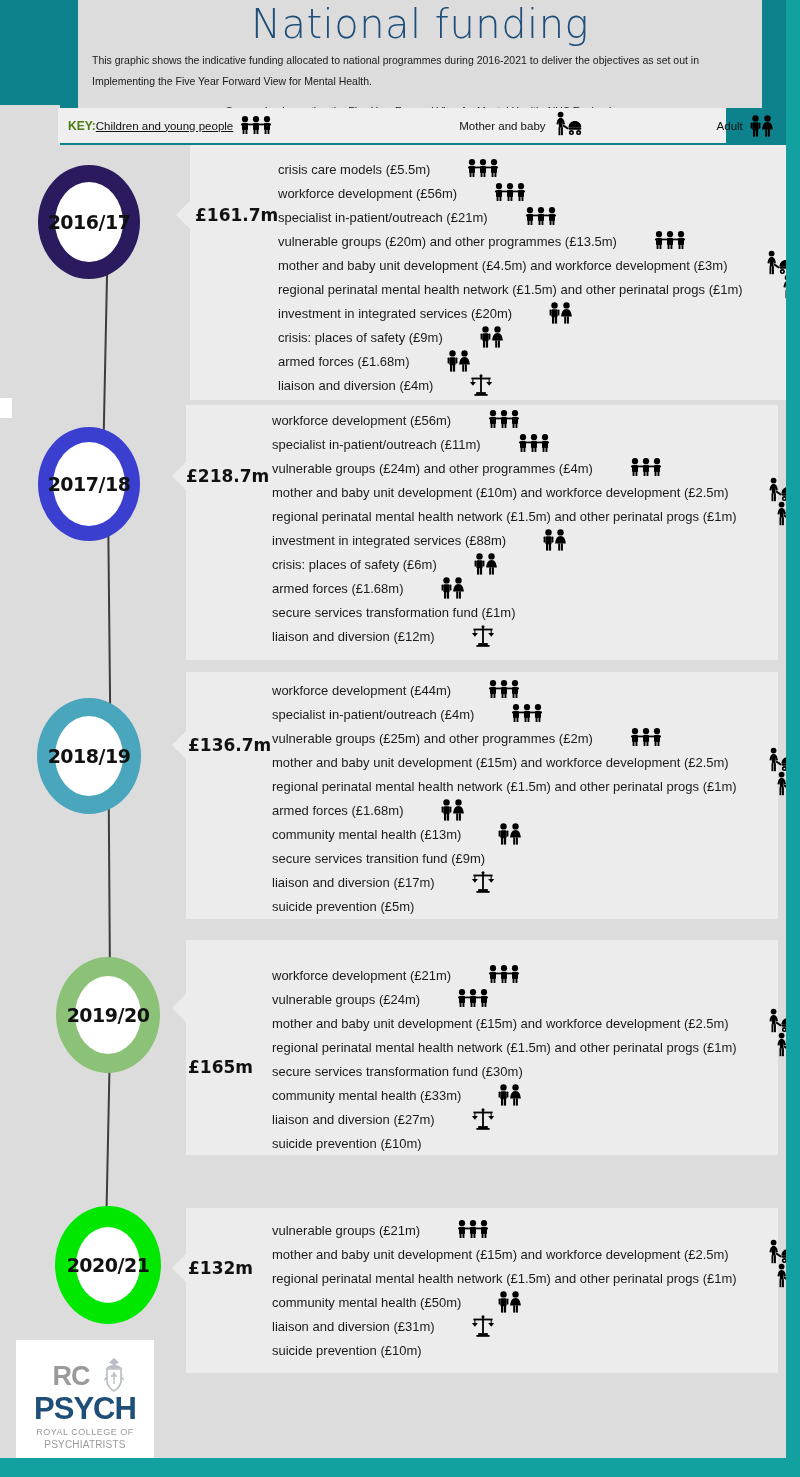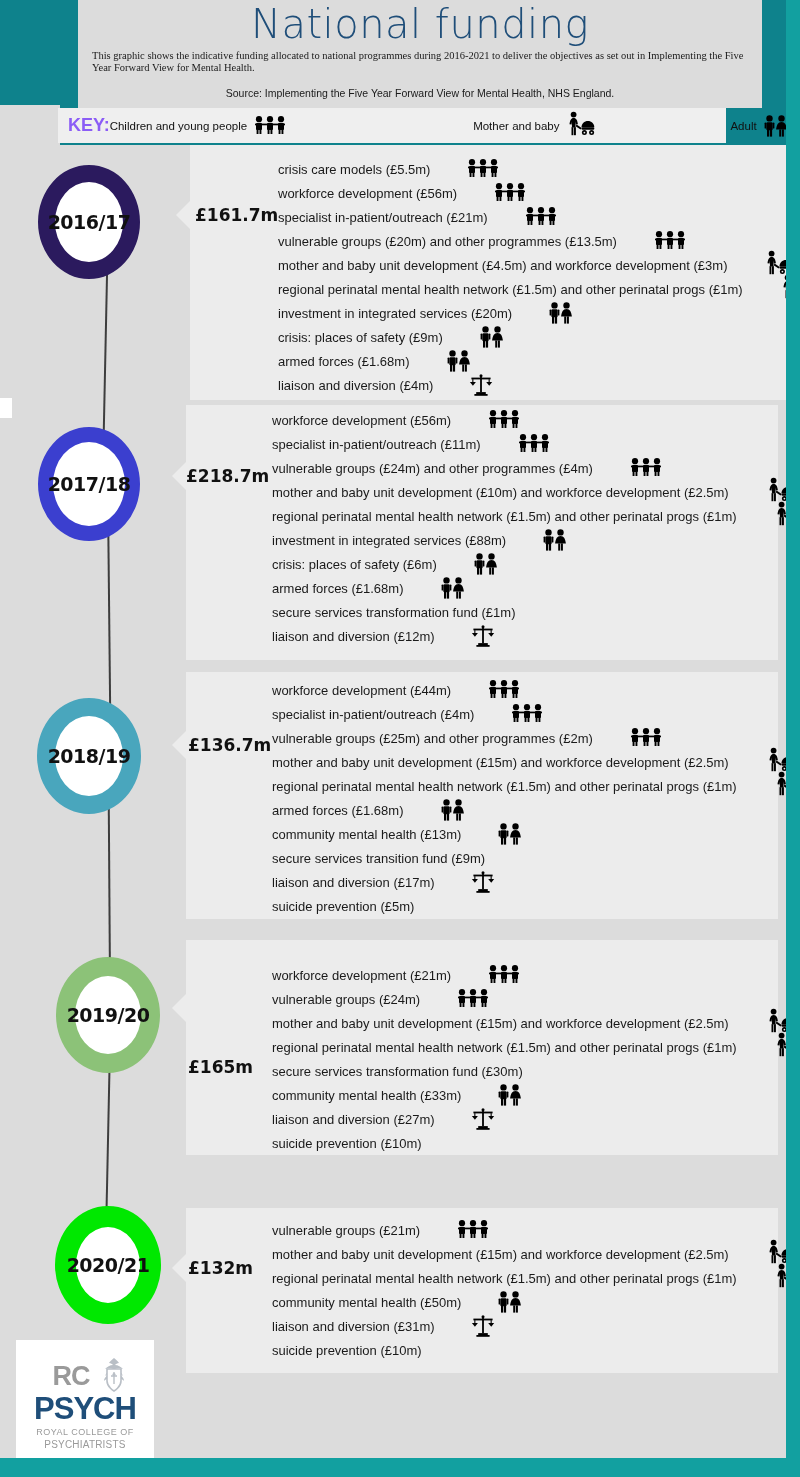--- a/index.html
+++ b/index.html
@@ -44,36 +44,35 @@
     line-height:44px;
     color:#1f4e79;
     font-weight:300;
     letter-spacing:.5px;
     padding-top:2px;
     font-family:"DejaVu Sans", sans-serif;
   }
   .subtitle{
     font-size:10.5px;
     color:#1a1a1a;
-    line-height:12px;
+    line-height:21px;
     padding:4px 14px 0 14px;
     text-align:left;
-    font-family:Liberation Serif, serif;
   }
   .source{
     font-size:10.5px;color:#1a1a1a;text-align:center;padding-top:13px;
   }
 
   
   .keybar{
     position:absolute;left:58px;top:108px;width:668px;height:35px;
     background:#efefef;
     display:flex;align-items:center;
   }
-  .key-label{font-size:18px;font-weight:bold;color:#8b5cf6;padding-left:10px;width:54px;}
+  .key-label{font-size:12px;font-weight:bold;color:#4d7c0f;padding-left:10px;width:54px;}
   .key-item{display:flex;align-items:center;font-size:11.5px;color:#111;}
   .key-item .ktxt{white-space:nowrap;}
   .key-icon{margin-left:6px;display:inline-flex;align-items:center;}
 
   
   .tl-line{
     position:absolute;
     width:2px;background:#3d3d3d;
     left:101px;
   }
@@ -149,21 +148,21 @@
 
   <div class="header">
     <div class="title">National funding</div>
     <div class="subtitle">This graphic shows the indicative funding allocated to national programmes during 2016-2021 to deliver the objectives as set out in Implementing the Five Year Forward View for Mental Health.</div>
     <div class="source">Source: Implementing the Five Year Forward View for Mental Health, NHS England.</div>
   </div>
 
   <div class="keybar">
     <div class="key-label">KEY:</div>
     <div id="key-items" style="display:flex;align-items:center;flex:1;">
-        <div class="key-item" style="margin-left: 0px;">
+        <div class="key-item" style="margin-left: 0px; text-decoration: underline;">
           <span class="ktxt">Children and young people</span>
           <span class="key-icon">
             <svg width="34" height="20" viewBox="0 0 34 20" fill="#000">
               <rect x="2" y="7.6" width="30" height="1.7"></rect>
               <circle cx="6" cy="3.2" r="3.1"></circle>
               <rect x="3" y="7" width="6" height="7" rx="1"></rect>
               <rect x="3.6" y="13" width="1.9" height="5"></rect>
               <rect x="6.5" y="13" width="1.9" height="5"></rect>
               <circle cx="17" cy="3.2" r="3.1"></circle>
               <rect x="14" y="7" width="6" height="7" rx="1"></rect>

